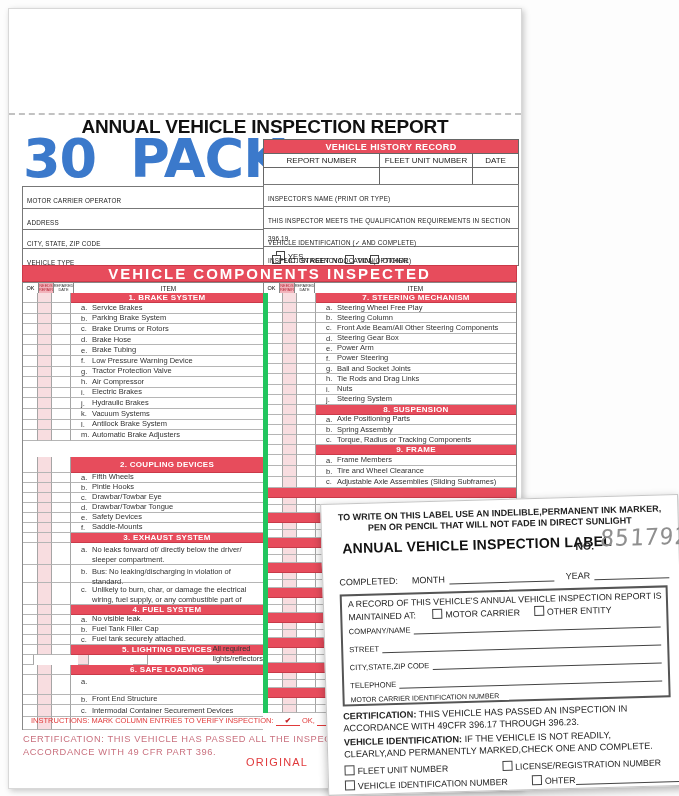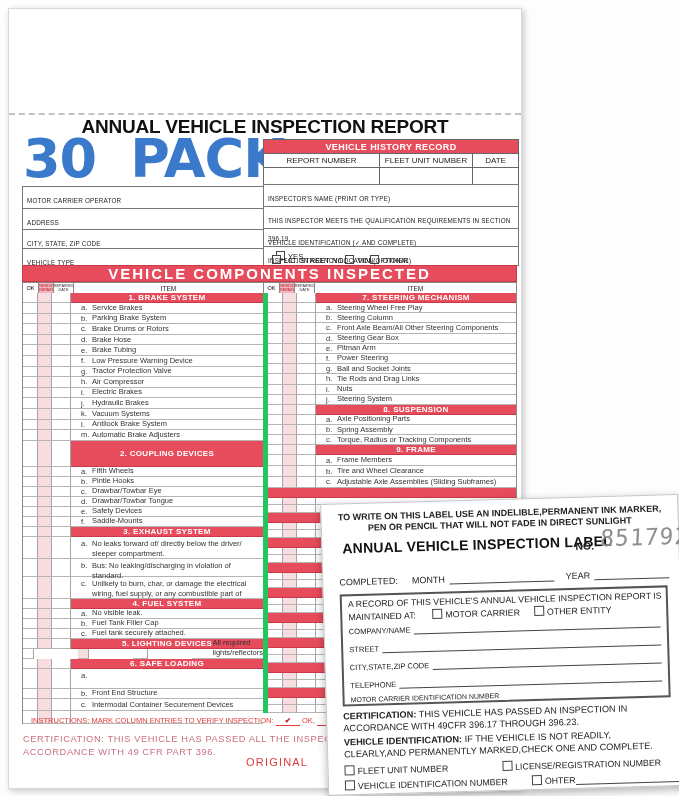--- a/index.html
+++ b/index.html
@@ -291,21 +291,21 @@
         </div>
         <div class="row" style="height: 10.6px;">
           <div class="c c1"></div>
           <div class="c c2"></div>
           <div class="c c3"></div>
           <div class="it">
             <span class="lt">m.</span>
             <span class="tx">Automatic Brake Adjusters</span>
           </div>
         </div>
-        <div class="row" style="height: 26px;">
+        <div class="row" style="height: 16px; margin-top: 16px;">
           <div class="c c1"></div>
           <div class="c c2"></div>
           <div class="c c3"></div>
           <div class="hbarrow">2.  COUPLING DEVICES</div>
         </div>
         <div class="row" style="height: 10px;">
           <div class="c c1"></div>
           <div class="c c2"></div>
           <div class="c c3"></div>
           <div class="it">
@@ -522,21 +522,21 @@
             <span class="lt">d.</span>
             <span class="tx">Steering Gear Box</span>
           </div>
         </div>
         <div class="row" style="height: 10.2px;">
           <div class="c c1"></div>
           <div class="c c2"></div>
           <div class="c c3"></div>
           <div class="it">
             <span class="lt">e.</span>
-            <span class="tx">Pitman Arm</span>
+            <span class="tx">Power Arm</span>
           </div>
         </div>
         <div class="row" style="height: 10.2px;">
           <div class="c c1"></div>
           <div class="c c2"></div>
           <div class="c c3"></div>
           <div class="it">
             <span class="lt">f.</span>
             <span class="tx">Power Steering</span>
           </div>

